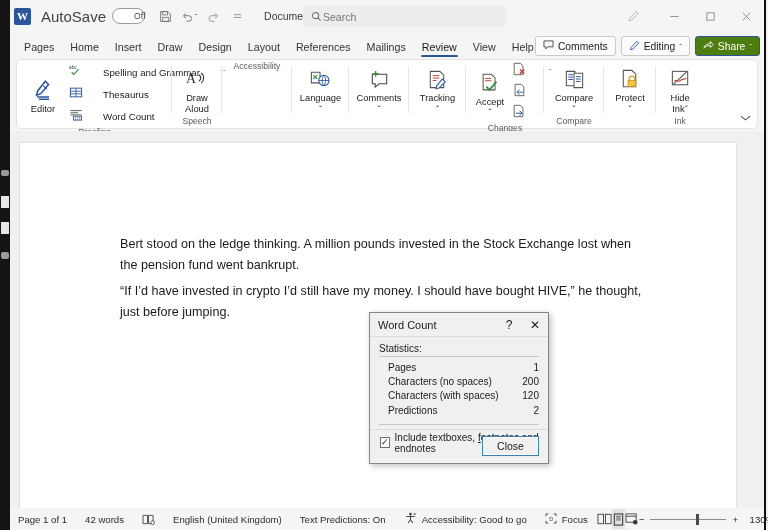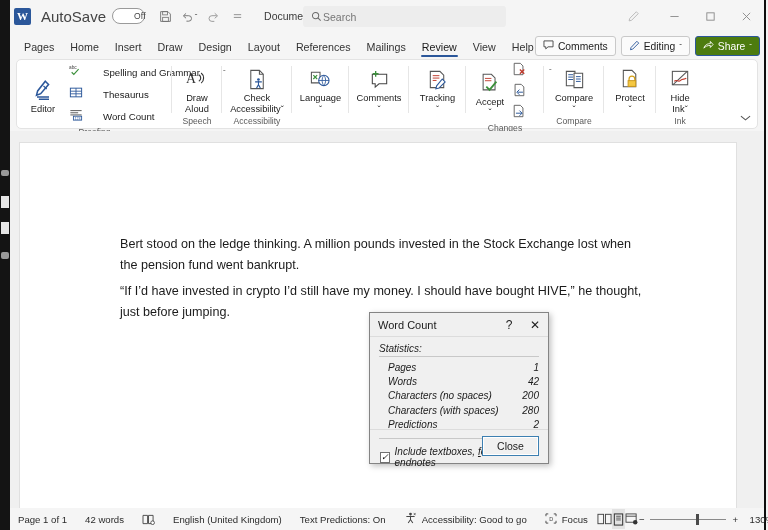--- a/index.html
+++ b/index.html
@@ -147,21 +147,21 @@
     box-shadow: 2px 2px 6px rgba(0,0,0,.25);
     font-family: "Liberation Sans", sans-serif;
   }
   .dlg-title {
     height: 24px; display: flex; align-items: center; background: #f0f0f0;
     border-bottom: 1px solid #dcdcdc;
   }
   .dlg-title .t { font-size: 11px; color: #1b1b1b; margin-left: 8px; }
   .dlg-title .sp { flex: 1; }
   .dlg-title .b { width: 26px; text-align: center; font-size: 12px; color: #1b1b1b; cursor: default;}
-  .dlg-body { padding: 6px 9px 0; font-style: italic; }
+  .dlg-body { padding: 6px 9px 0; }
   .stat-head { font-size: 10px; color: #1b1b1b; margin-bottom: 2px; }
   .rule { height: 1px; background: #c8c8c8; margin: 1px 0 4px; }
   .strow { display: flex; font-size: 10px; color: #1b1b1b; line-height: 14.2px; }
   .strow .k { margin-left: 9px; }
   .strow .d { flex: 1; }
   .strow .v { text-align: right; }
   .chk-line { display: flex; align-items: center; gap: 5px; margin: 7px 0 0 1px; }
   .chk {
     width: 11px; height: 11px; background: #fff; border: 1px solid #707070;
     display: flex; align-items: center; justify-content: center;
@@ -384,36 +384,20 @@
               <span>Draw</span><br>
               <span>Aloud</span>
             </div>
           </div>
         </div>
         <div class="cap">Speech</div>
         <div class="sep"></div>
       </div>
 
       <div class="grp" style="width:70px">
-        <div class="row" style="justify-content:center">
-          <div class="bigbtn">
-            <div class="ic">
-              <svg width="23" height="23" viewBox="0 0 24 24">
-                  <path d="M5 2.5h9l4 4v15H5z" fill="#fff" stroke="#555" stroke-width="1.1"></path>
-                  <path d="M14 2.5v4h4" fill="none" stroke="#555" stroke-width="1.1"></path>
-                  <circle cx="13" cy="12" r="1.4" fill="#2b579a"></circle>
-                  <path d="M9.5 14.5h7M13 13.4v4M11 21l2-3.6L15 21" stroke="#2b579a" stroke-width="1.1" fill="none"></path>
-                </svg>
-            </div>
-            <div class="lb">
-              <span>Check</span><br>
-              <span>Accessibility</span><span class="cv">ˇ</span>
-            </div>
-          </div>
-        </div>
         <div class="cap">Accessibility</div>
         <div class="sep"></div>
       </div>
 
       <div class="grp" style="width:57px">
         <div class="row" style="justify-content:center">
           <div class="bigbtn">
             <div class="ic">
               <svg width="23" height="23" viewBox="0 0 24 24">
                   <path d="M2.5 4.5h9v11h-9z" fill="#fff" stroke="#555" stroke-width="1.1"></path>
@@ -601,33 +585,28 @@
         <div class="dlg-body">
           <div class="stat-head">Statistics:</div>
           <div class="rule"></div>
 
           <div class="strow">
             <span class="k">Pages</span>
             <span class="d"></span>
             <span class="v">1</span>
           </div>
           <div class="strow">
-            <span class="k">Words</span>
-            <span class="d"></span>
-            <span class="v">42</span>
-          </div>
-          <div class="strow">
             <span class="k">Characters (no spaces)</span>
             <span class="d"></span>
             <span class="v">200</span>
           </div>
           <div class="strow">
             <span class="k">Characters (with spaces)</span>
             <span class="d"></span>
-            <span class="v">280</span>
+            <span class="v">120</span>
           </div>
           <div class="strow">
             <span class="k">Predictions</span>
             <span class="d"></span>
             <span class="v">2</span>
           </div>
 
           <div class="rule" style="margin-top:6px"></div>
           <div class="chk-line">
             <span class="chk">✓</span>

